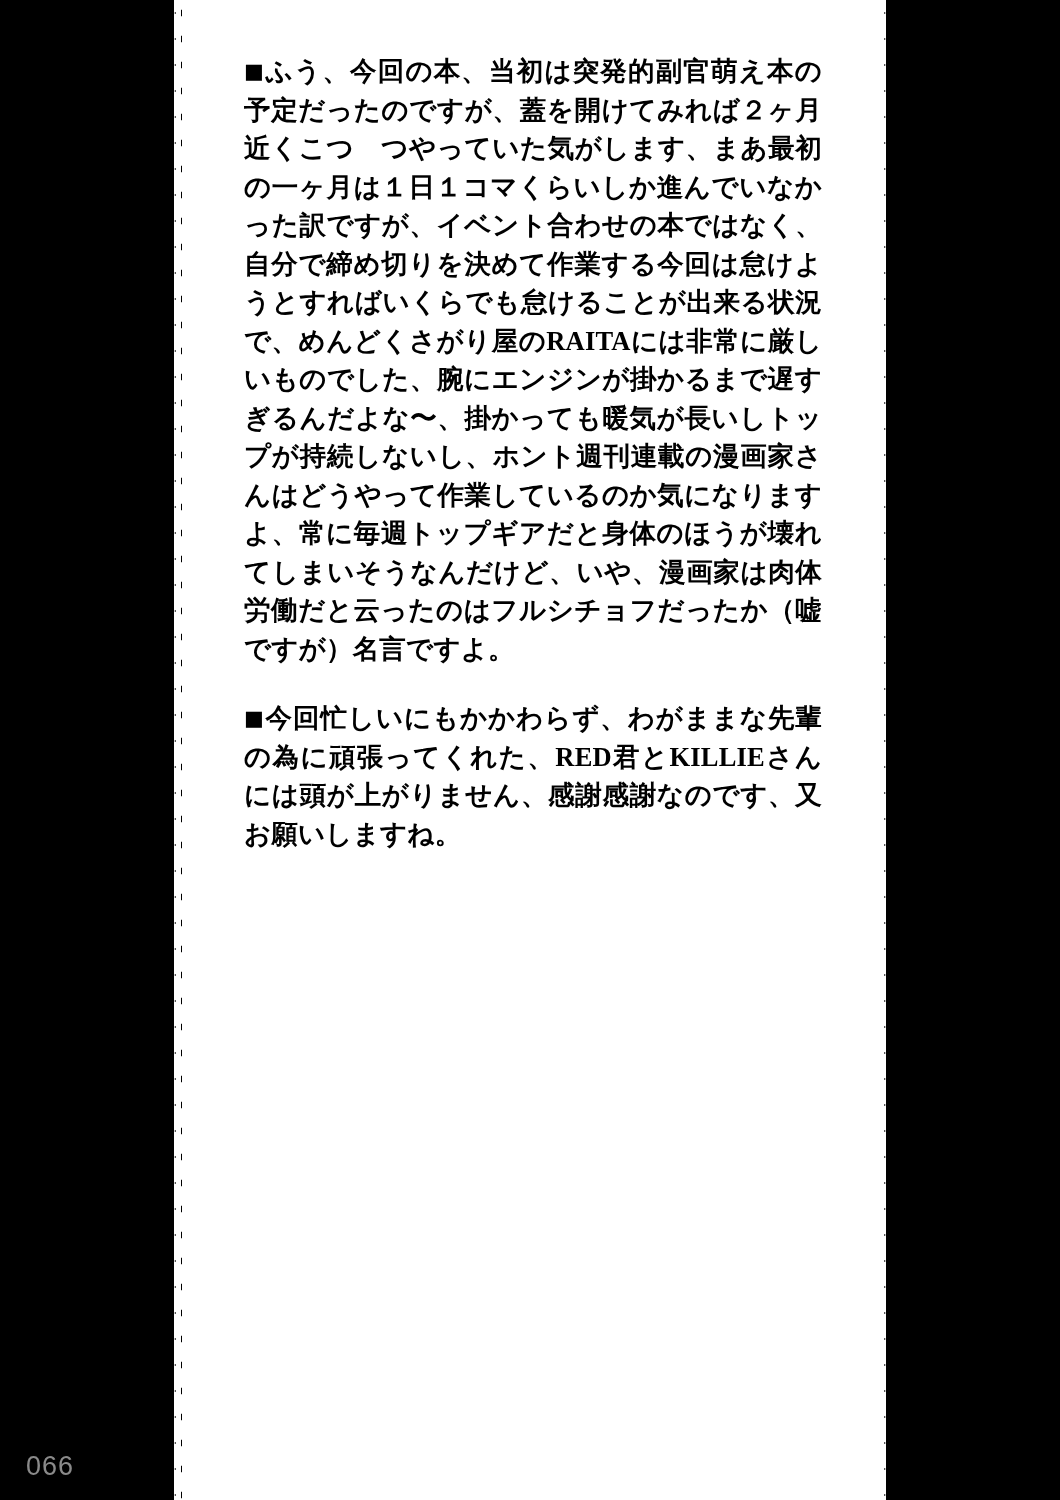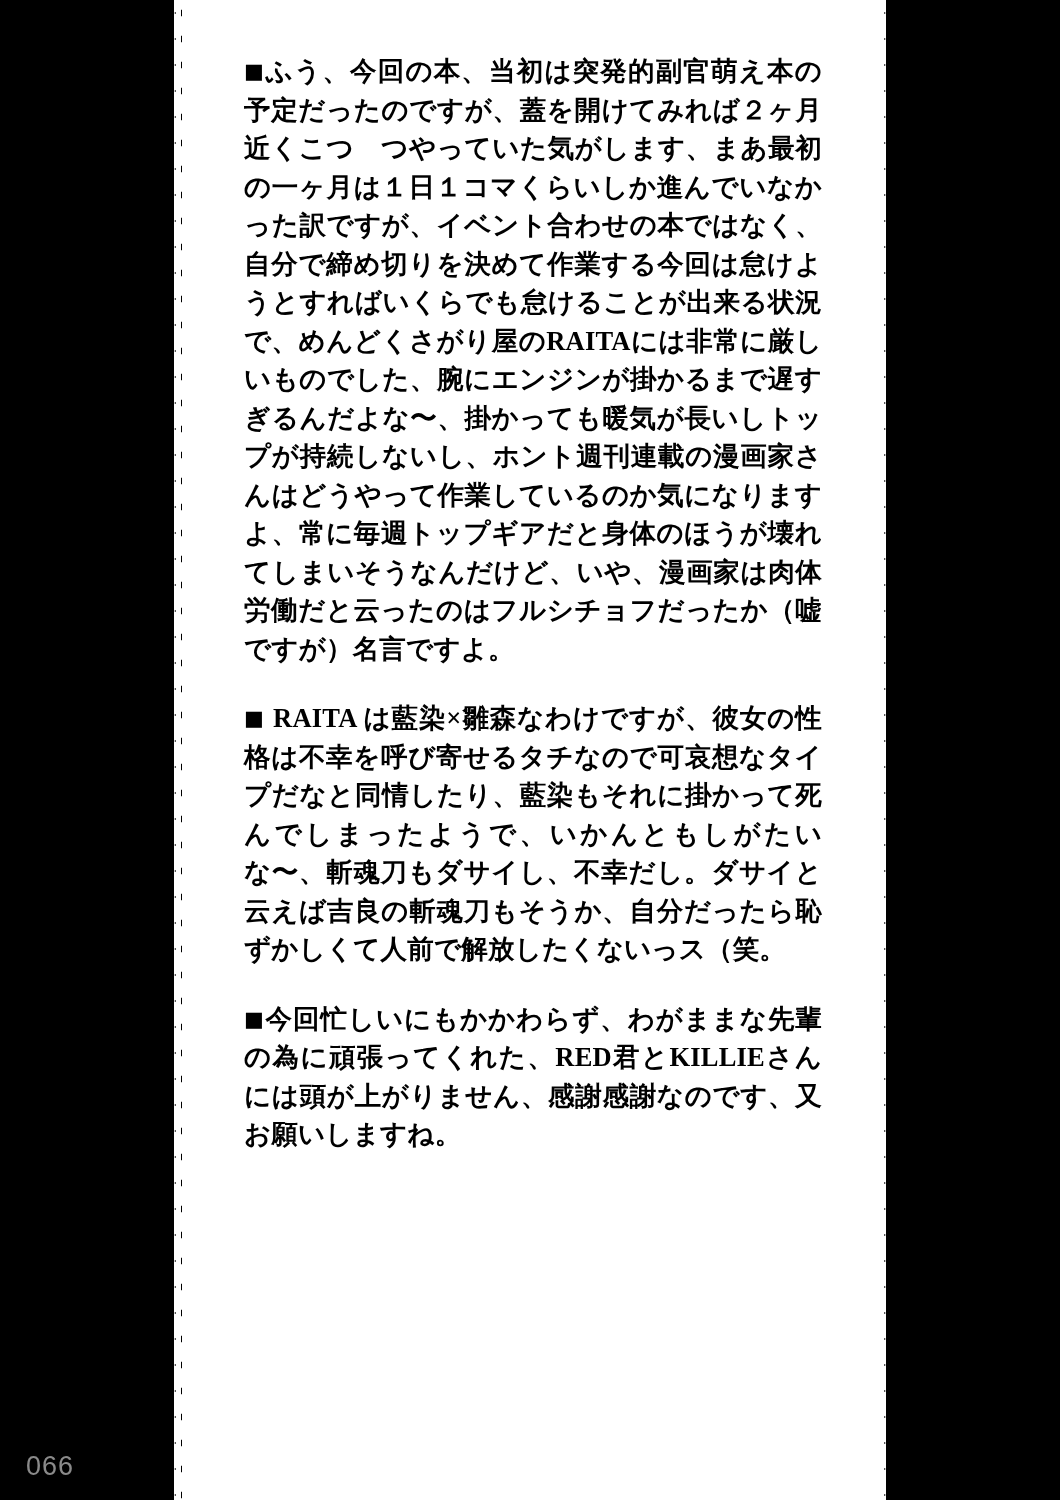--- a/index.html
+++ b/index.html
@@ -243,21 +243,20 @@
         <span class="tooth" style="top:1469px"></span>
         <span class="tooth" style="top:1495px"></span>
       </div>
   </div>
   <div class="spine spine-right"></div>
 
   <div class="content">
 
     <p class="para"><span class="bullet">■</span><span>ふう、今回の本、当初は突発的副官萌え本の予定だったのですが、蓋を開けてみれば２ヶ月近くこつ　つやっていた気がします、まあ最初の一ヶ月は１日１コマくらいしか進んでいなかった訳ですが、イベント合わせの本ではなく、自分で締め切りを決めて作業する今回は怠けようとすればいくらでも怠けることが出来る状況で、めんどくさがり屋のRAITAには非常に厳しいものでした、腕にエンジンが掛かるまで遅すぎるんだよな〜、掛かっても暖気が長いしトップが持続しないし、ホント週刊連載の漫画家さんはどうやって作業しているのか気になりますよ、常に毎週トップギアだと身体のほうが壊れてしまいそうなんだけど、いや、漫画家は肉体労働だと云ったのはフルシチョフだったか（嘘ですが）名言ですよ。</span></p>
 
-    <p class="para"><span class="bullet">■</span><span> RAITA は藍染×雛森なわけですが、彼女の性格は不幸を呼び寄せるタチなので可哀想なタイプだなと同情したり、藍染もそれに掛かって死んでしまったようで、いかんともしがたいな〜、斬魂刀もダサイし、不幸だし。ダサイと云えば吉良の斬魂刀もそうか、自分だったら恥ずかしくて人前で解放したくないっス（笑。</span></p>
 
 
     <p class="para"><span class="bullet">■</span><span>今回忙しいにもかかわらず、わがままな先輩の為に頑張ってくれた、RED君とKILLIEさんには頭が上がりません、感謝感謝なのです、又お願いしますね。</span></p>
 
   </div>
 
   <div class="page-number">066</div>
 </div>
 
 </body></html>

